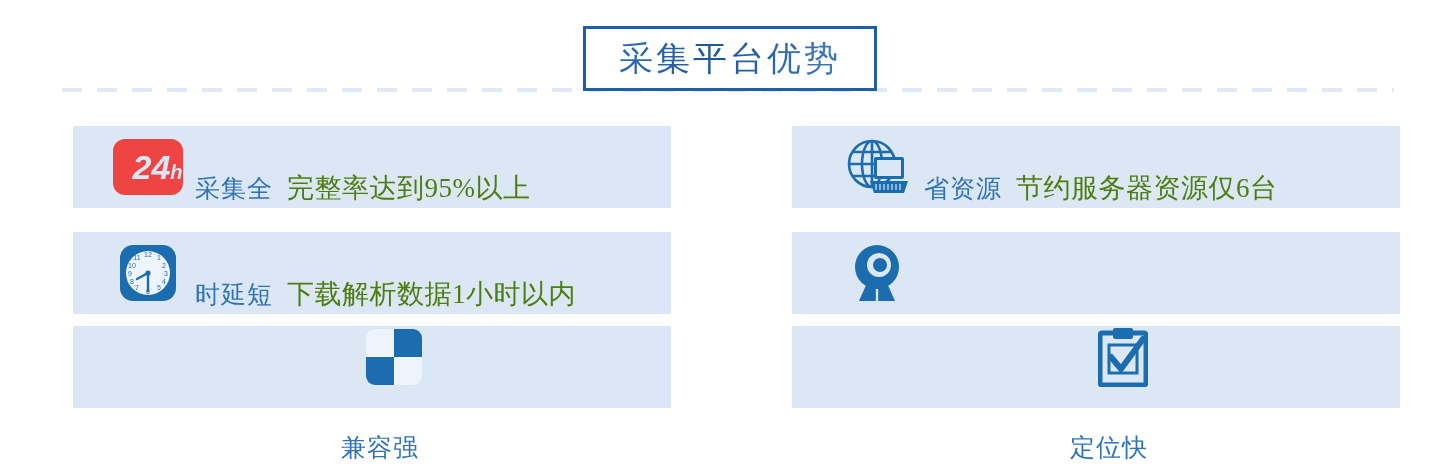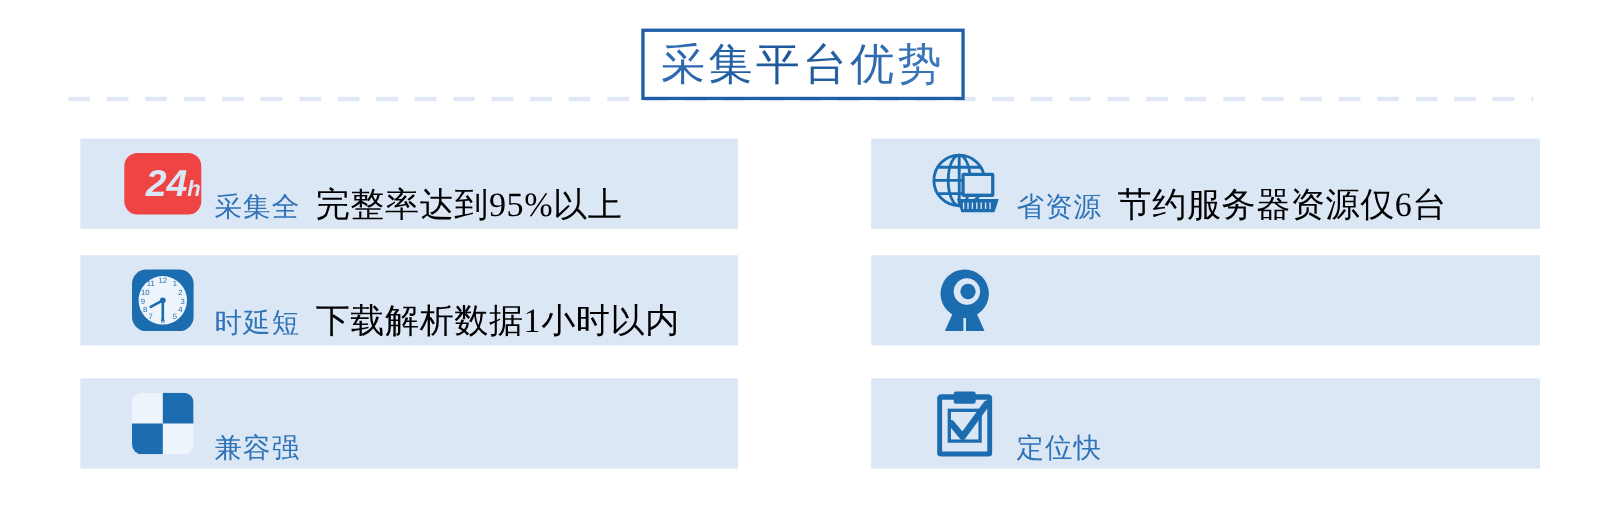--- a/index.html
+++ b/index.html
@@ -40,21 +40,21 @@
     width: 294px;
     height: 65px;
     box-sizing: border-box;
     border: 3px solid #1f5fa8;
     background: #ffffff;
     display: flex;
     align-items: center;
     justify-content: center;
   }
   .title-text {
-    font-size: 40px;
+    font-size: 34px;
     letter-spacing: 3px;
     color: #2f6db4;
     background: linear-gradient(100deg, #2f6db4 0%, #1d5698 45%, #3f7cc0 100%);
     -webkit-background-clip: text;
     background-clip: text;
     -webkit-text-fill-color: transparent;
     line-height: 1;
     white-space: nowrap;
     text-align: right;
   }
@@ -72,21 +72,21 @@
     width: 598px;
     height: 82px;
     background: #dce7f5;
     display: flex;
     align-items: center;
   }
   .card.col-left  { left: 0; }
   .card.col-right { left: 719px; padding-left: 10px; }
   .card.row-0 { top: 0; }
   .card.row-1 { top: 106px; }
-  .card.row-2 { top: 218px; }
+  .card.row-2 { top: 200px; flex-direction: column; }
 
   .icon-wrap {
     width: 62px;
     height: 62px;
     margin-left: 44px;
     flex: 0 0 62px;
     display: flex;
     align-items: center;
     justify-content: center;
   }
@@ -98,22 +98,22 @@
     align-items: baseline;
     white-space: nowrap;
   }
   .card-title {
     font-size: 25px;
     color: #2e72b8;
     letter-spacing: 1px;
     margin-top: 43px;
   }
   .card-desc {
-    font-size: 31px;
-    color: #000000;
+    font-size: 27px;
+    color: #4d7c0f;
     margin-left: 14px;
     letter-spacing: 0.5px;
   }
 
   
   .badge24 {
     width: 56px;
     height: 56px;
     border-radius: 12px;
     background: #ef4444;

